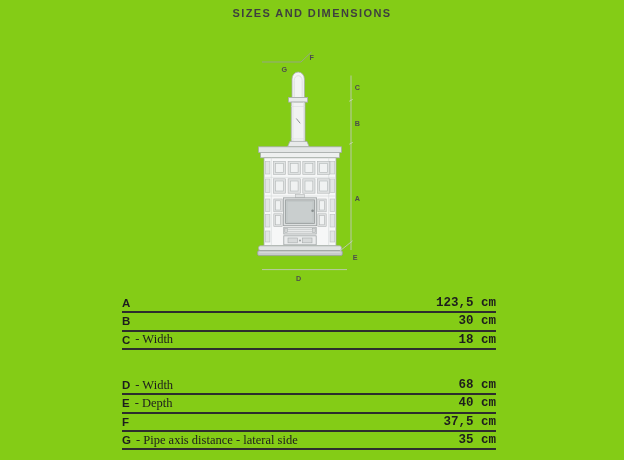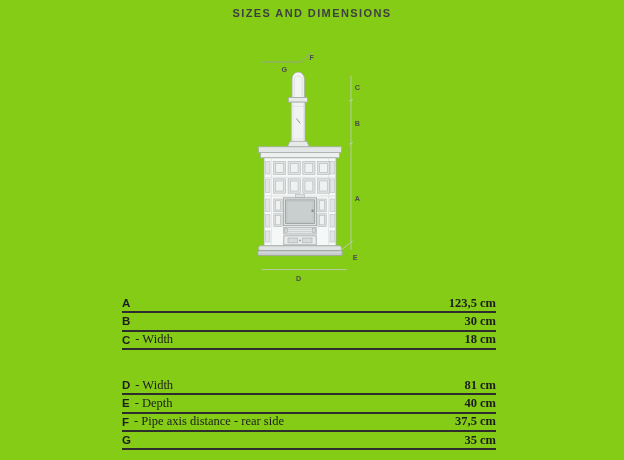--- a/index.html
+++ b/index.html
@@ -10,21 +10,21 @@
         letter-spacing:1.4px;color:#3f3f3f;}
   .diagram{position:absolute;left:240px;top:45px;width:140px;height:250px;}
   .dim-table{position:absolute;left:122px;width:374px;}
   .t-upper{top:295px;}
   .t-lower{top:377px;}
   .trow{box-sizing:border-box;height:18.3px;border-bottom:2px solid #2d2d2d;
         display:flex;align-items:center;font-size:12.5px;}
   .rkey{font-family:"Liberation Sans", sans-serif;font-weight:bold;font-size:11.5px;
         margin-right:5px;color:#1d1d1d;}
   .rlbl{font-family:"Liberation Serif", serif;}
-  .rval{margin-left:auto;font-weight:bold;font-family:Liberation Serif, serif;}
+  .rval{margin-left:auto;font-weight:bold;font-family:Liberation Mono, monospace;}
   .dimlabel{font-family:"Liberation Sans", sans-serif;font-weight:bold;font-size:7.2px;fill:#4d4d4d;}
 </style>
 </head>
 <body>
 
 <div class="page">
 
   <div class="page-title">SIZES AND DIMENSIONS</div>
 
   <svg class="diagram" viewBox="240 45 140 250" xmlns="http://www.w3.org/2000/svg">
@@ -155,31 +155,31 @@
       <span class="rkey">C</span>
       <span class="rlbl">- Width</span>
       <span class="rval">18 cm</span>
     </div>
   </section>
 
   <section class="dim-table t-lower">
     <div class="trow">
       <span class="rkey">D</span>
       <span class="rlbl">- Width</span>
-      <span class="rval">81 cm</span>
+      <span class="rval">68 cm</span>
     </div>
     <div class="trow">
       <span class="rkey">E</span>
       <span class="rlbl">- Depth</span>
       <span class="rval">40 cm</span>
     </div>
     <div class="trow">
       <span class="rkey">F</span>
-      <span class="rlbl">- Pipe axis distance - rear side</span>
       <span class="rval">37,5 cm</span>
     </div>
     <div class="trow">
       <span class="rkey">G</span>
+      <span class="rlbl">- Pipe axis distance - lateral side</span>
       <span class="rval">35 cm</span>
     </div>
   </section>
 
 </div>
 
 </body></html>

